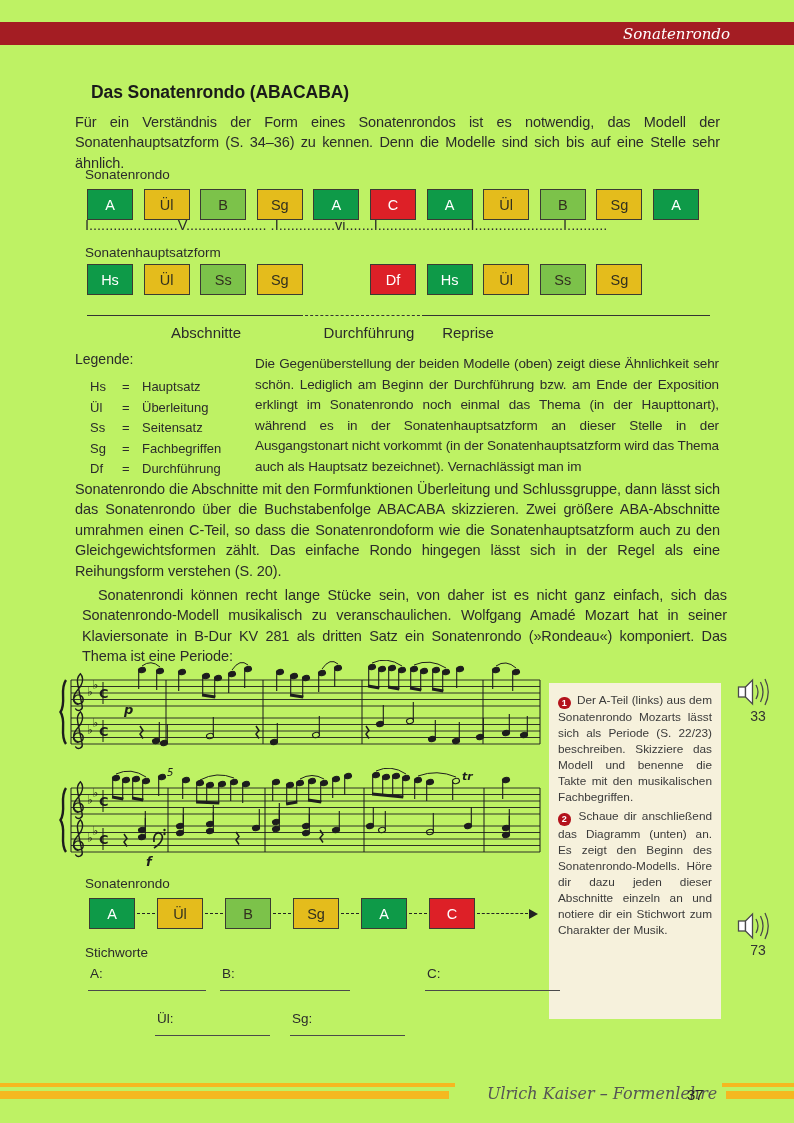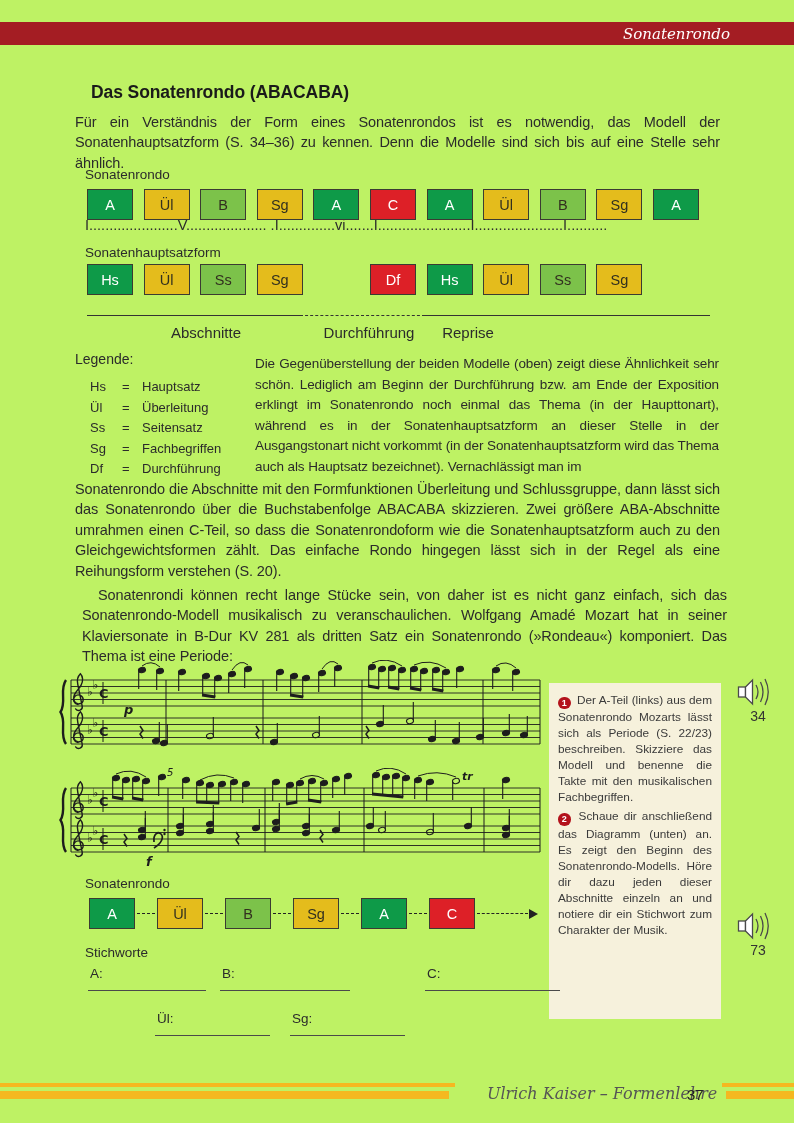--- a/index.html
+++ b/index.html
@@ -335,21 +335,21 @@
       <p class="task"><span class="badge" style="background: rgb(179, 18, 27);">2</span> Schaue dir anschließend das Diagramm (unten) an. Es zeigt den Beginn des Sonatenrondo-Modells. Höre dir dazu jeden dieser Abschnitte einzeln an und notiere dir ein Stichwort zum Charakter der Musik.</p>
     </div>
 
   <svg class="abs" style="left:737px;top:676px;" width="44" height="32" viewBox="0 0 44 32">
     <rect x="1.5" y="11" width="7" height="10" fill="#fff" stroke="#4a4a4a" stroke-width="1.3"></rect>
     <polygon points="8.5,11 15.5,4 15.5,28 8.5,21" fill="#fff" stroke="#4a4a4a" stroke-width="1.3"></polygon>
     <path d="M19,9 Q23,16 19,23" fill="none" stroke="#4a4a4a" stroke-width="1.3"></path>
     <path d="M23.5,6 Q28.5,16 23.5,26" fill="none" stroke="#4a4a4a" stroke-width="1.3"></path>
     <path d="M28,3 Q34.5,16 28,29" fill="none" stroke="#4a4a4a" stroke-width="1.3"></path>
   </svg>
-  <div class="audio-num" style="left:738px;top:708px;">34</div>
+  <div class="audio-num" style="left:738px;top:708px;">33</div>
 
   <svg class="abs" style="left:737px;top:910px;" width="44" height="32" viewBox="0 0 44 32">
     <rect x="1.5" y="11" width="7" height="10" fill="#fff" stroke="#4a4a4a" stroke-width="1.3"></rect>
     <polygon points="8.5,11 15.5,4 15.5,28 8.5,21" fill="#fff" stroke="#4a4a4a" stroke-width="1.3"></polygon>
     <path d="M19,9 Q23,16 19,23" fill="none" stroke="#4a4a4a" stroke-width="1.3"></path>
     <path d="M23.5,6 Q28.5,16 23.5,26" fill="none" stroke="#4a4a4a" stroke-width="1.3"></path>
     <path d="M28,3 Q34.5,16 28,29" fill="none" stroke="#4a4a4a" stroke-width="1.3"></path>
   </svg>
   <div class="audio-num" style="left:738px;top:942px;">73</div>
 

